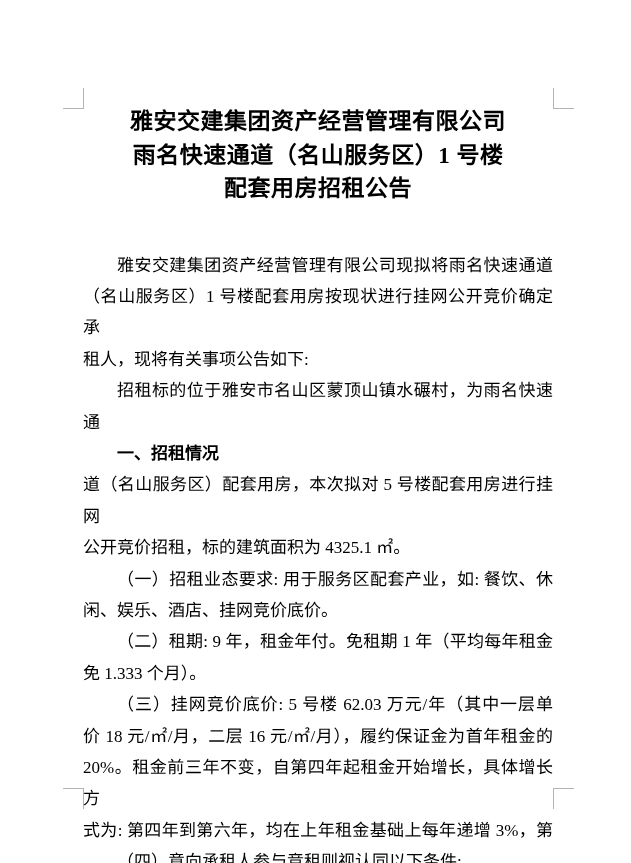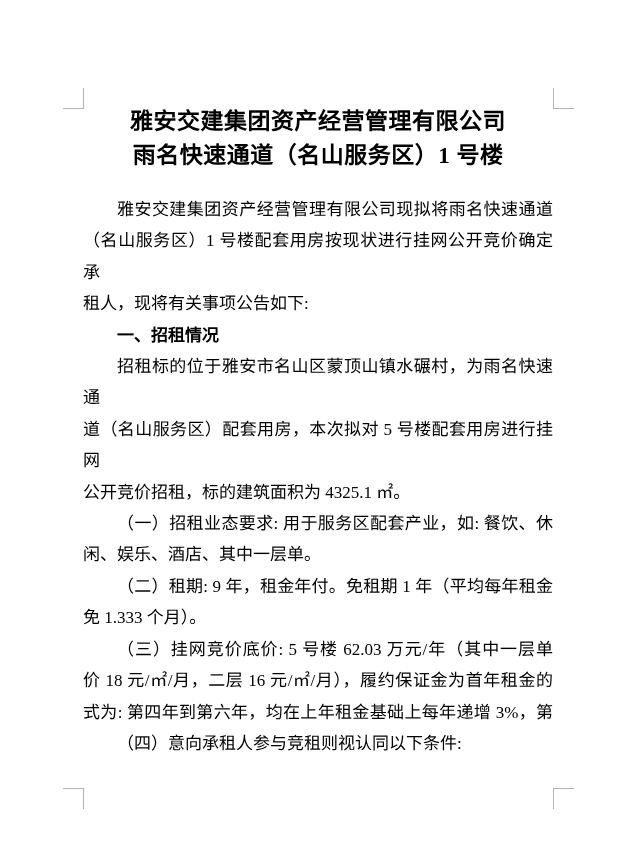--- a/index.html
+++ b/index.html
@@ -33,21 +33,21 @@
     position: absolute;
     left: 83px;
     top: 105px;
     width: 470px;
   }
   .doc-title {
     font-weight: bold;
     font-size: 23px;
     line-height: 33.5px;
     text-align: center;
-    margin-bottom: 22px;
+    margin-bottom: 44px;
     letter-spacing: 0.5px;
   }
   .body-text {
     font-size: 17px;
     line-height: 31.4px;
   }
   .line {
     text-align: justify;
     text-align-last: justify;
     white-space: normal;
@@ -72,34 +72,36 @@
   <div class="crop tl"></div>
   <div class="crop tr"></div>
   <div class="crop bl"></div>
   <div class="crop br"></div>
 
   <div class="content">
 
     <div class="doc-title">
       <div class="title-line">雅安交建集团资产经营管理有限公司</div>
       <div class="title-line">雨名快速通道（名山服务区）1 号楼</div>
+      <div class="title-line">配套用房招租公告</div>
     </div>
 
     <div class="body-text">
       <div class="line ind">雅安交建集团资产经营管理有限公司现拟将雨名快速通道</div>
       <div class="line">（名山服务区）1 号楼配套用房按现状进行挂网公开竞价确定承</div>
       <div class="line final">租人，现将有关事项公告如下:</div>
+      <div class="line ind">招租标的位于雅安市名山区蒙顶山镇水碾村，为雨名快速通</div>
       <div class="line ind final heading">一、招租情况</div>
-      <div class="line ind">招租标的位于雅安市名山区蒙顶山镇水碾村，为雨名快速通</div>
       <div class="line">道（名山服务区）配套用房，本次拟对 5 号楼配套用房进行挂网</div>
       <div class="line final">公开竞价招租，标的建筑面积为 4325.1 ㎡。</div>
       <div class="line ind">（一）招租业态要求: 用于服务区配套产业，如: 餐饮、休</div>
-      <div class="line final">闲、娱乐、酒店、其中一层单。</div>
+      <div class="line final">闲、娱乐、酒店、挂网竞价底价。</div>
       <div class="line ind">（二）租期: 9 年，租金年付。免租期 1 年（平均每年租金</div>
       <div class="line final">免 1.333 个月）。</div>
       <div class="line ind">（三）挂网竞价底价: 5 号楼 62.03 万元/年（其中一层单</div>
       <div class="line">价 18 元/㎡/月，二层 16 元/㎡/月），履约保证金为首年租金的</div>
+      <div class="line">20%。租金前三年不变，自第四年起租金开始增长，具体增长方</div>
       <div class="line">式为: 第四年到第六年，均在上年租金基础上每年递增 3%，第</div>
       <div class="line ind final">（四）意向承租人参与竞租则视认同以下条件:</div>
     </div>
 
   </div>
 </div>
 
 </body></html>

